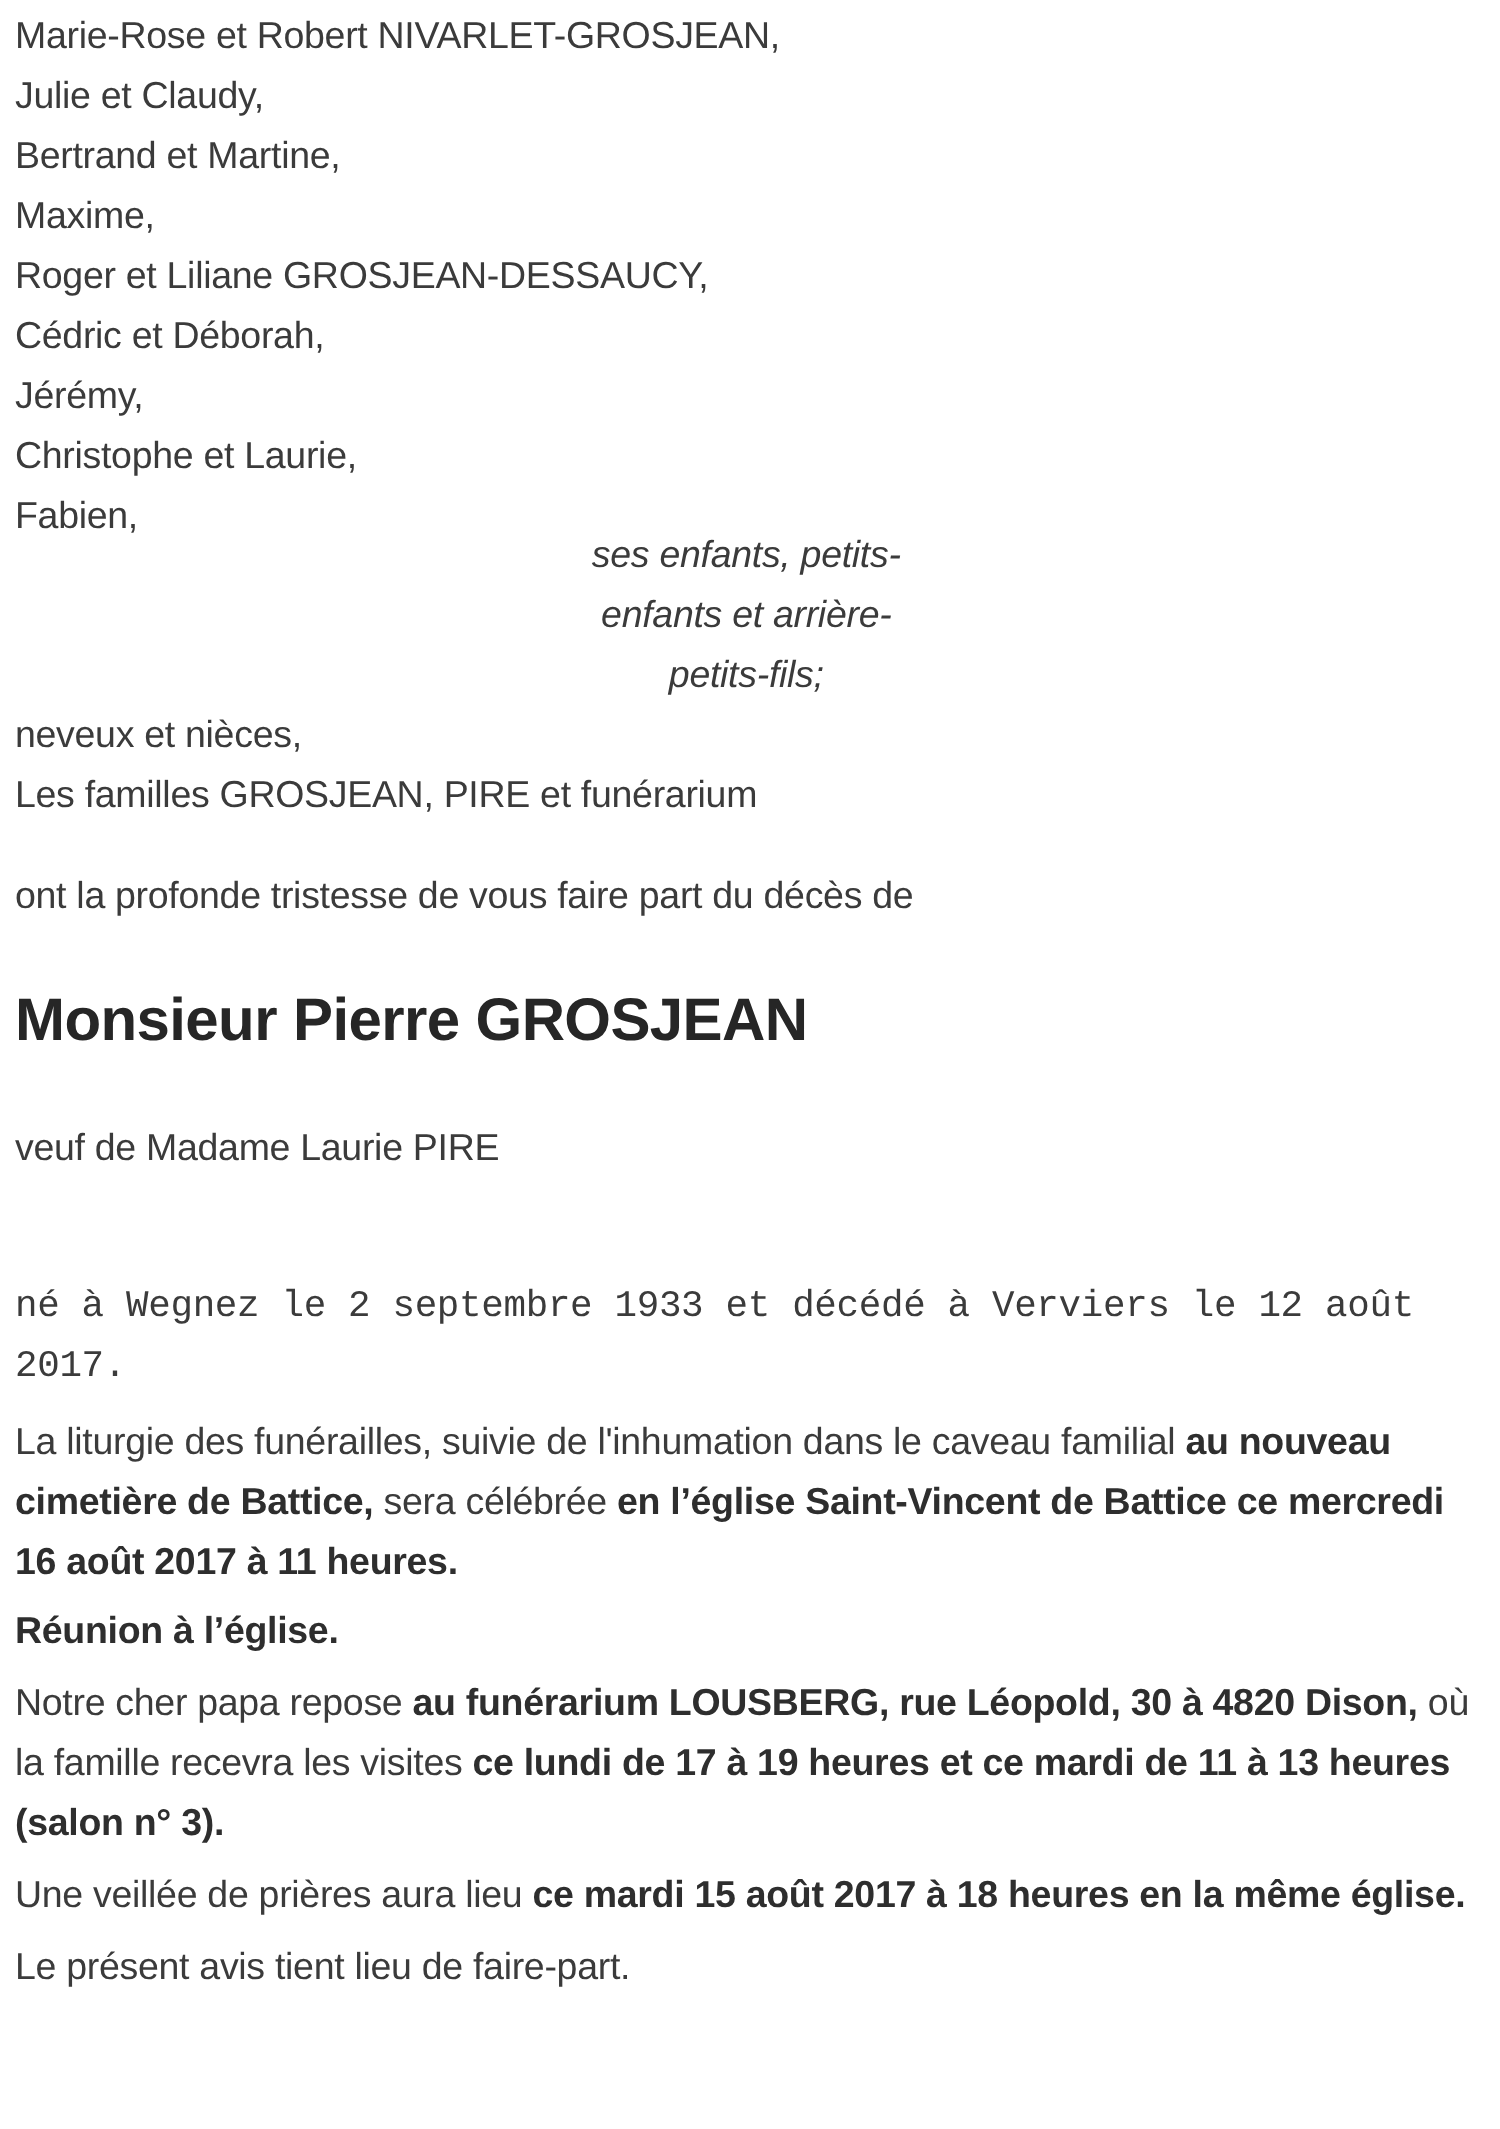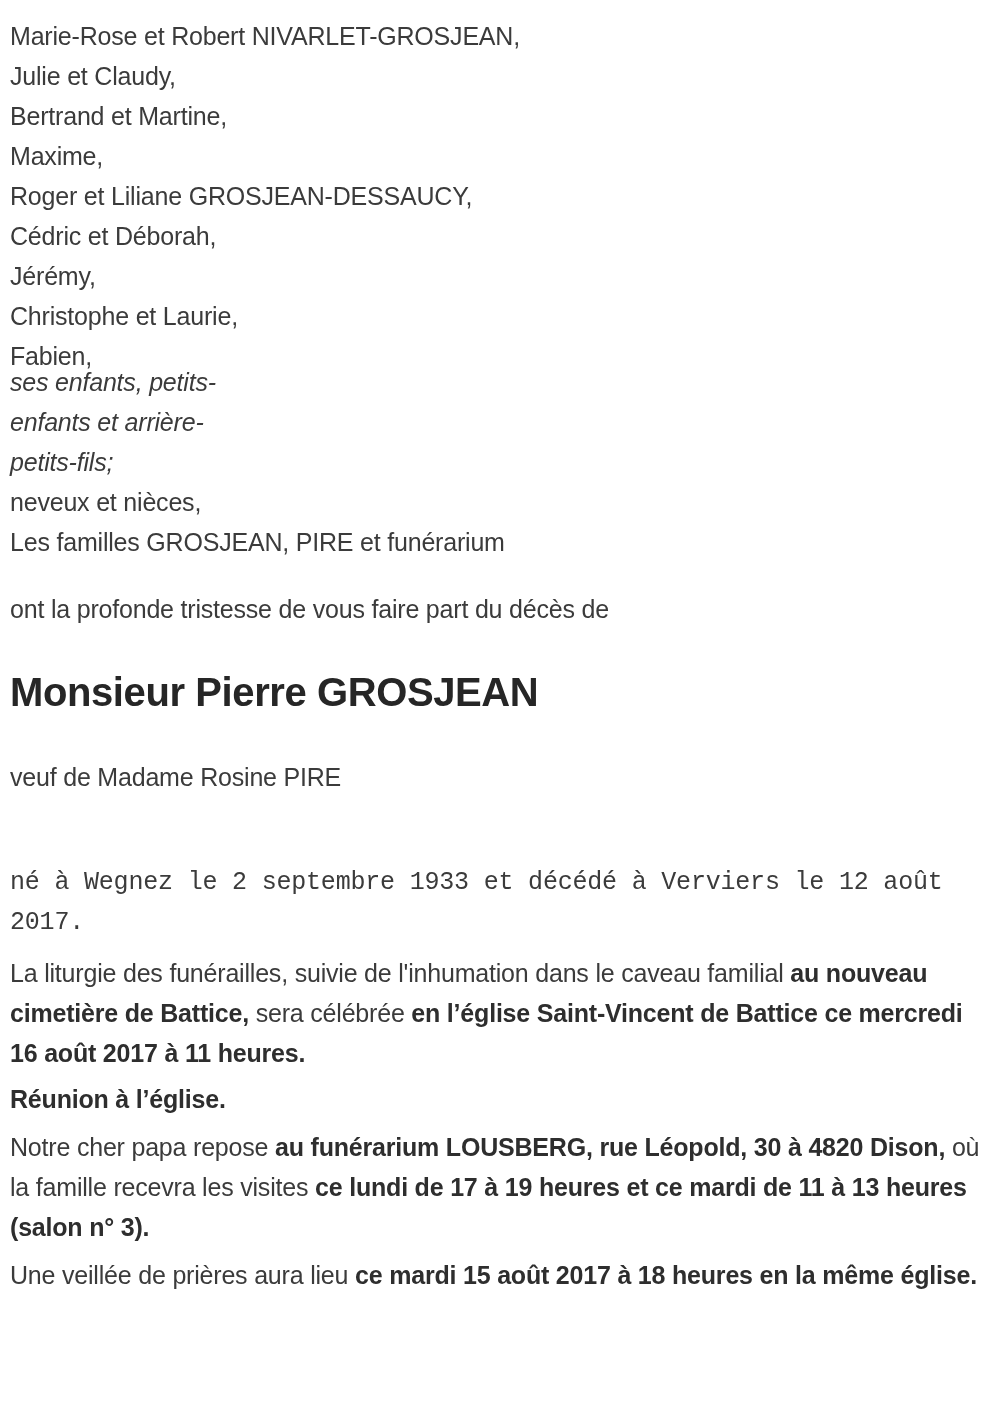--- a/index.html
+++ b/index.html
@@ -13,31 +13,31 @@
   body {
     width: 1000px;
     height: 1419px;
     background: var(--bg-color);
     font-family: "Liberation Sans", sans-serif;
     color: var(--text-color);
   }
   .page {
     width: 1000px;
     min-height: 1419px;
-    padding: 16px 10px 20px 10px;
+    padding: 4px 10px 20px 10px;
     font-size: 25px;
     line-height: 40px;
     letter-spacing: -0.2px;
     border-radius: 22px;
   }
   .line { display: block; }
   .names p, .relatives p { margin: 0; }
   .credit {
     margin: -14px 5px 0 0;
-    text-align: left;
+    text-align: center;
     font-style: italic;
   }
   .relatives { margin-top: 0; }
   .announce { margin: 27px 0 0 0; }
   h1.deceased {
     margin: 35px 0 37px 0;
     font-size: 40px;
     line-height: 56px;
     font-weight: bold;
     color: var(--heading-color);
@@ -75,26 +75,27 @@
 
   <div class="relatives">
     <p>neveux et nièces,</p>
     <p>Les familles GROSJEAN, PIRE et funérarium</p>
   </div>
 
   <p class="announce">ont la profonde tristesse de vous faire part du décès de</p>
 
   <h1 class="deceased">Monsieur Pierre GROSJEAN</h1>
 
-  <p class="widower">veuf de Madame Rosine PIRE</p>
+  <p class="widower">veuf de Madame Laurie PIRE</p>
 
   <p class="birth">né à Wegnez le 2 septembre 1933 et décédé à Verviers le 12 août 2017.</p>
 
   <p class="para"><span>La liturgie des funérailles, suivie de l'inhumation dans le caveau familial </span><b>au nouveau cimetière de Battice,</b><span> sera célébrée </span><b>en l’église Saint-Vincent de Battice ce mercredi 16 août 2017 à 11 heures.</b></p>
 
   <p class="meeting"><b>Réunion à l’église.</b></p>
 
   <p class="repose"><span>Notre cher papa repose </span><b>au funérarium LOUSBERG, rue Léopold, 30 à 4820 Dison,</b><span> où la famille recevra les visites </span><b>ce lundi de 17 à 19 heures et ce mardi de 11 à 13 heures (salon n° 3).</b></p>
 
   <p class="vigil"><span>Une veillée de prières aura lieu </span><b>ce mardi 15 août 2017 à 18 heures en la même église.</b></p>
 
+  <p class="closing">Le présent avis tient lieu de faire-part.</p>
 
 </div>
 
 </body></html>

